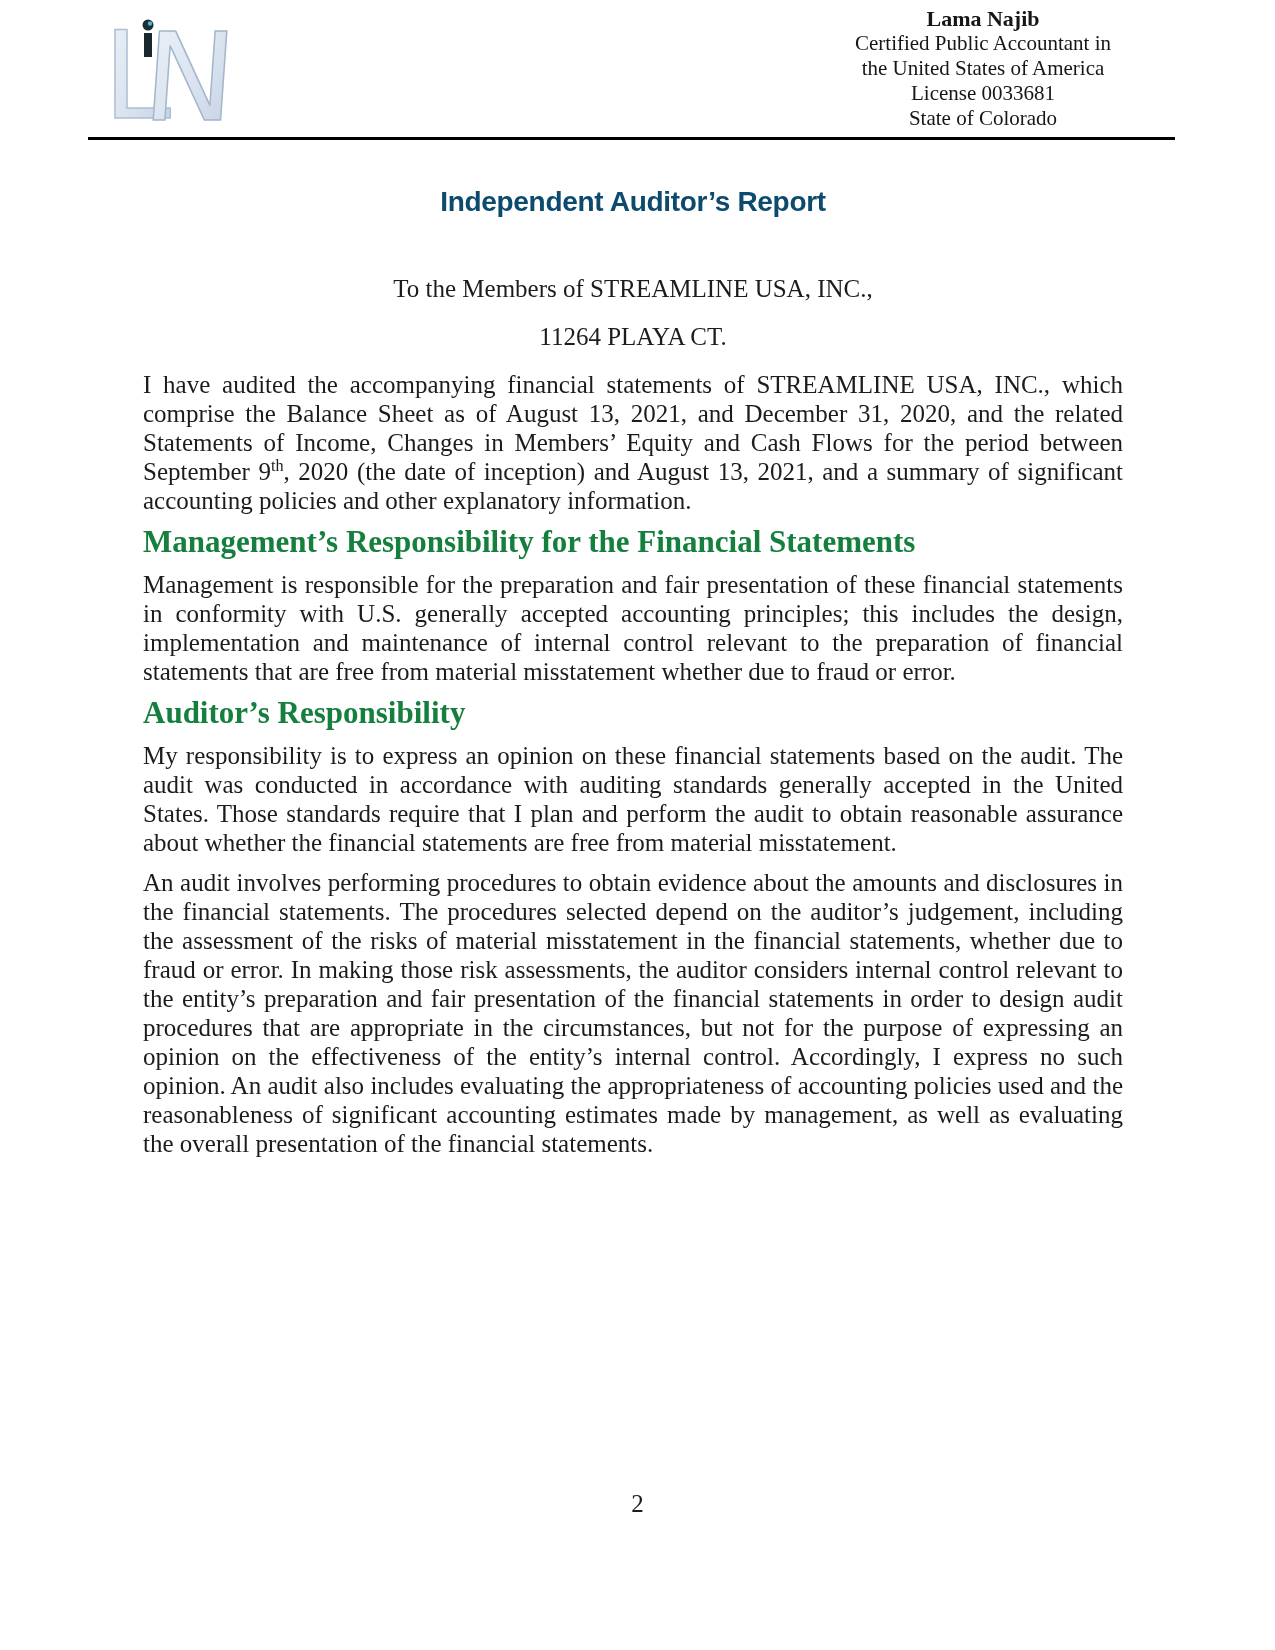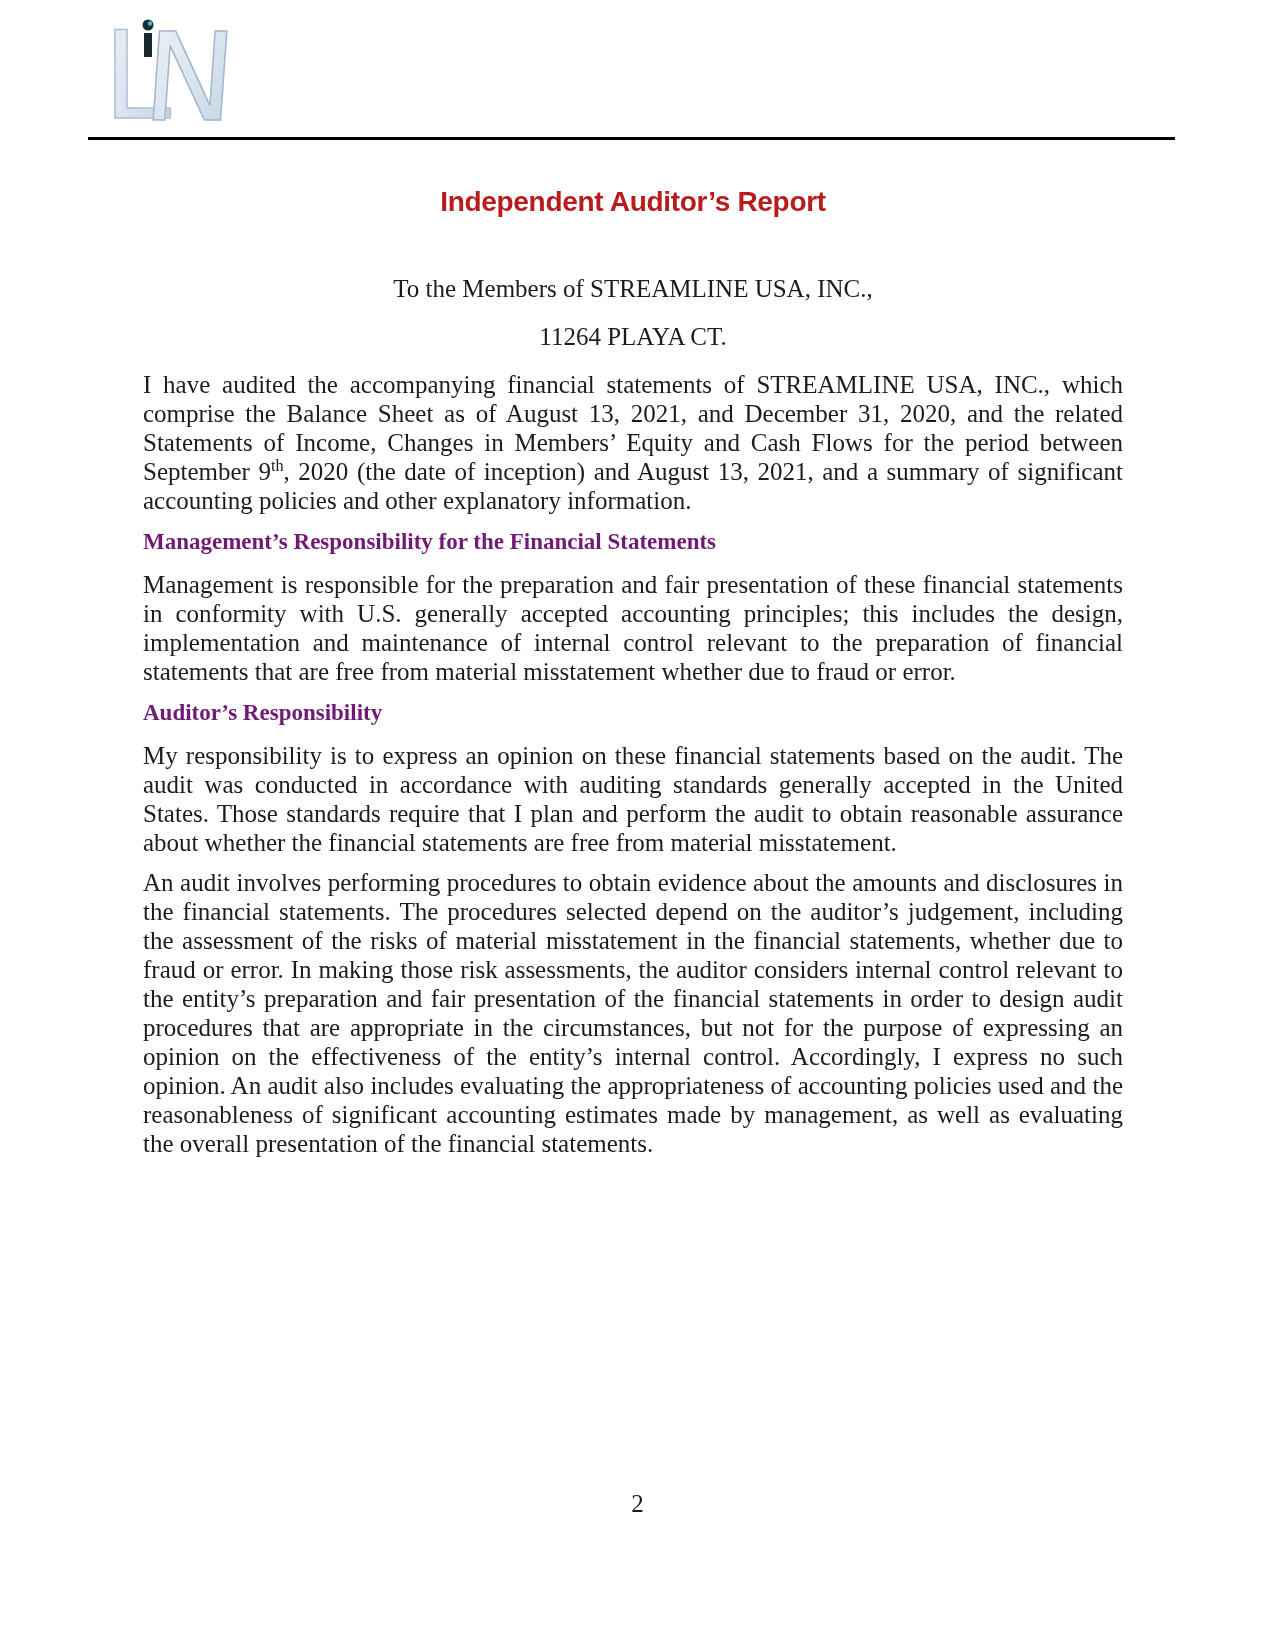--- a/index.html
+++ b/index.html
@@ -47,33 +47,33 @@
   .firm div { margin-bottom: 15px; line-height: 30px; }
 
   
   .report-title {
     text-align: center;
     margin-top: 46px;
     font-family: "Liberation Sans", sans-serif;
     font-weight: bold;
     font-size: 28px;
     letter-spacing: -0.3px;
-    color: #b91c1c;
+    color: #0c4a6e;
   }
 
   
   .body-text { margin-top: 56px; font-size: 25px; line-height: 29px; }
   .body-text p { margin: 0 0 11px 0; }
   p.addr { margin-bottom: 19px; text-align: center; }
   p.just { text-align: justify; }
   h3.sect {
-    font-size: 23px; line-height: 29px;
+    font-size: 31px; line-height: 29px;
     margin: 12px 0 14px 0;
     font-weight: bold;
-    color: #701a75;
+    color: #15803d;
   }
   sup.ord { font-size: 0.65em; line-height: 0; }
 
   
   .page-number {
     position: absolute;
     left: 0; right: 0;
     top: 1490px;
     text-align: center;
     font-size: 25px;
@@ -96,20 +96,27 @@
       </defs>
       <text x="0" y="110" font-family="'DejaVu Sans', sans-serif" font-size="122" fill="url(#lgrad)" stroke="#aebfd2" stroke-width="1.5">L</text>
       <text x="46" y="112" font-family="'DejaVu Sans', sans-serif" font-size="122" fill="url(#lgrad)" stroke="#a4b6ca" stroke-width="1.5" transform="skewX(-4)">N</text>
       <g>
         <rect x="41" y="25" width="8" height="24" fill="#18262e"></rect>
         <circle cx="45" cy="17" r="5.5" fill="#173036"></circle>
         <circle cx="47" cy="15.5" r="2.2" fill="#57b4c4"></circle>
       </g>
     </svg>
 
+    <div class="accountant">
+      <div class="acct-name">Lama Najib</div>
+      <div>Certified Public Accountant in</div>
+      <div>the United States of America</div>
+      <div>License 0033681</div>
+      <div>State of Colorado</div>
+    </div>
   </div>
 
   <hr class="rule">
 
   <div class="firm">
   </div>
 
   <div class="report-title">Independent Auditor’s Report</div>
 
   <div class="body-text">

